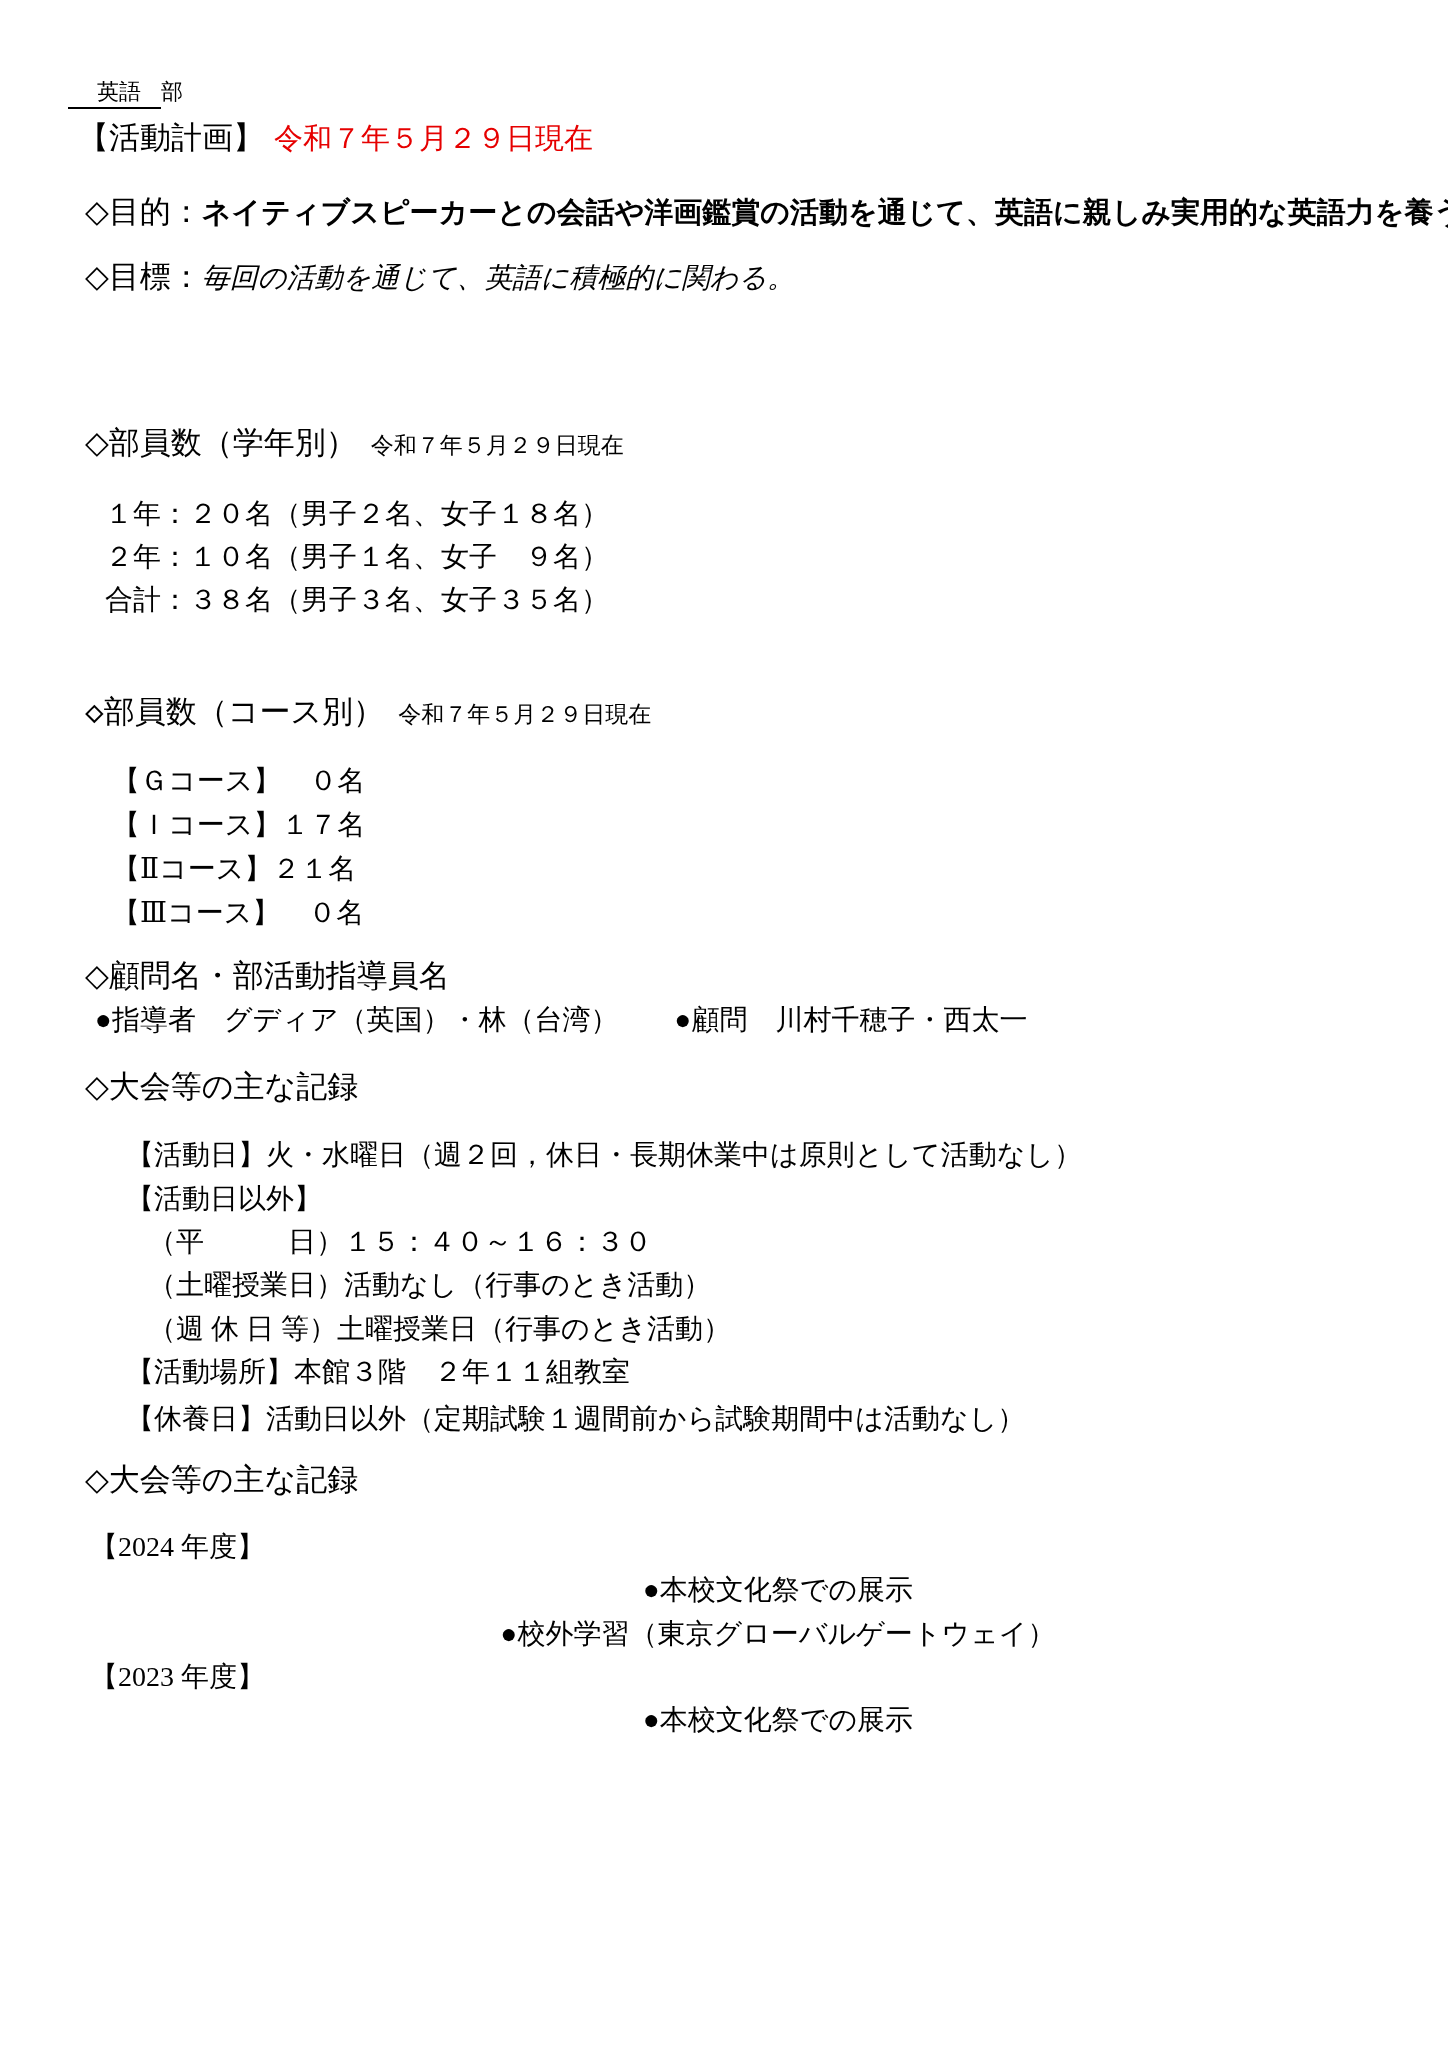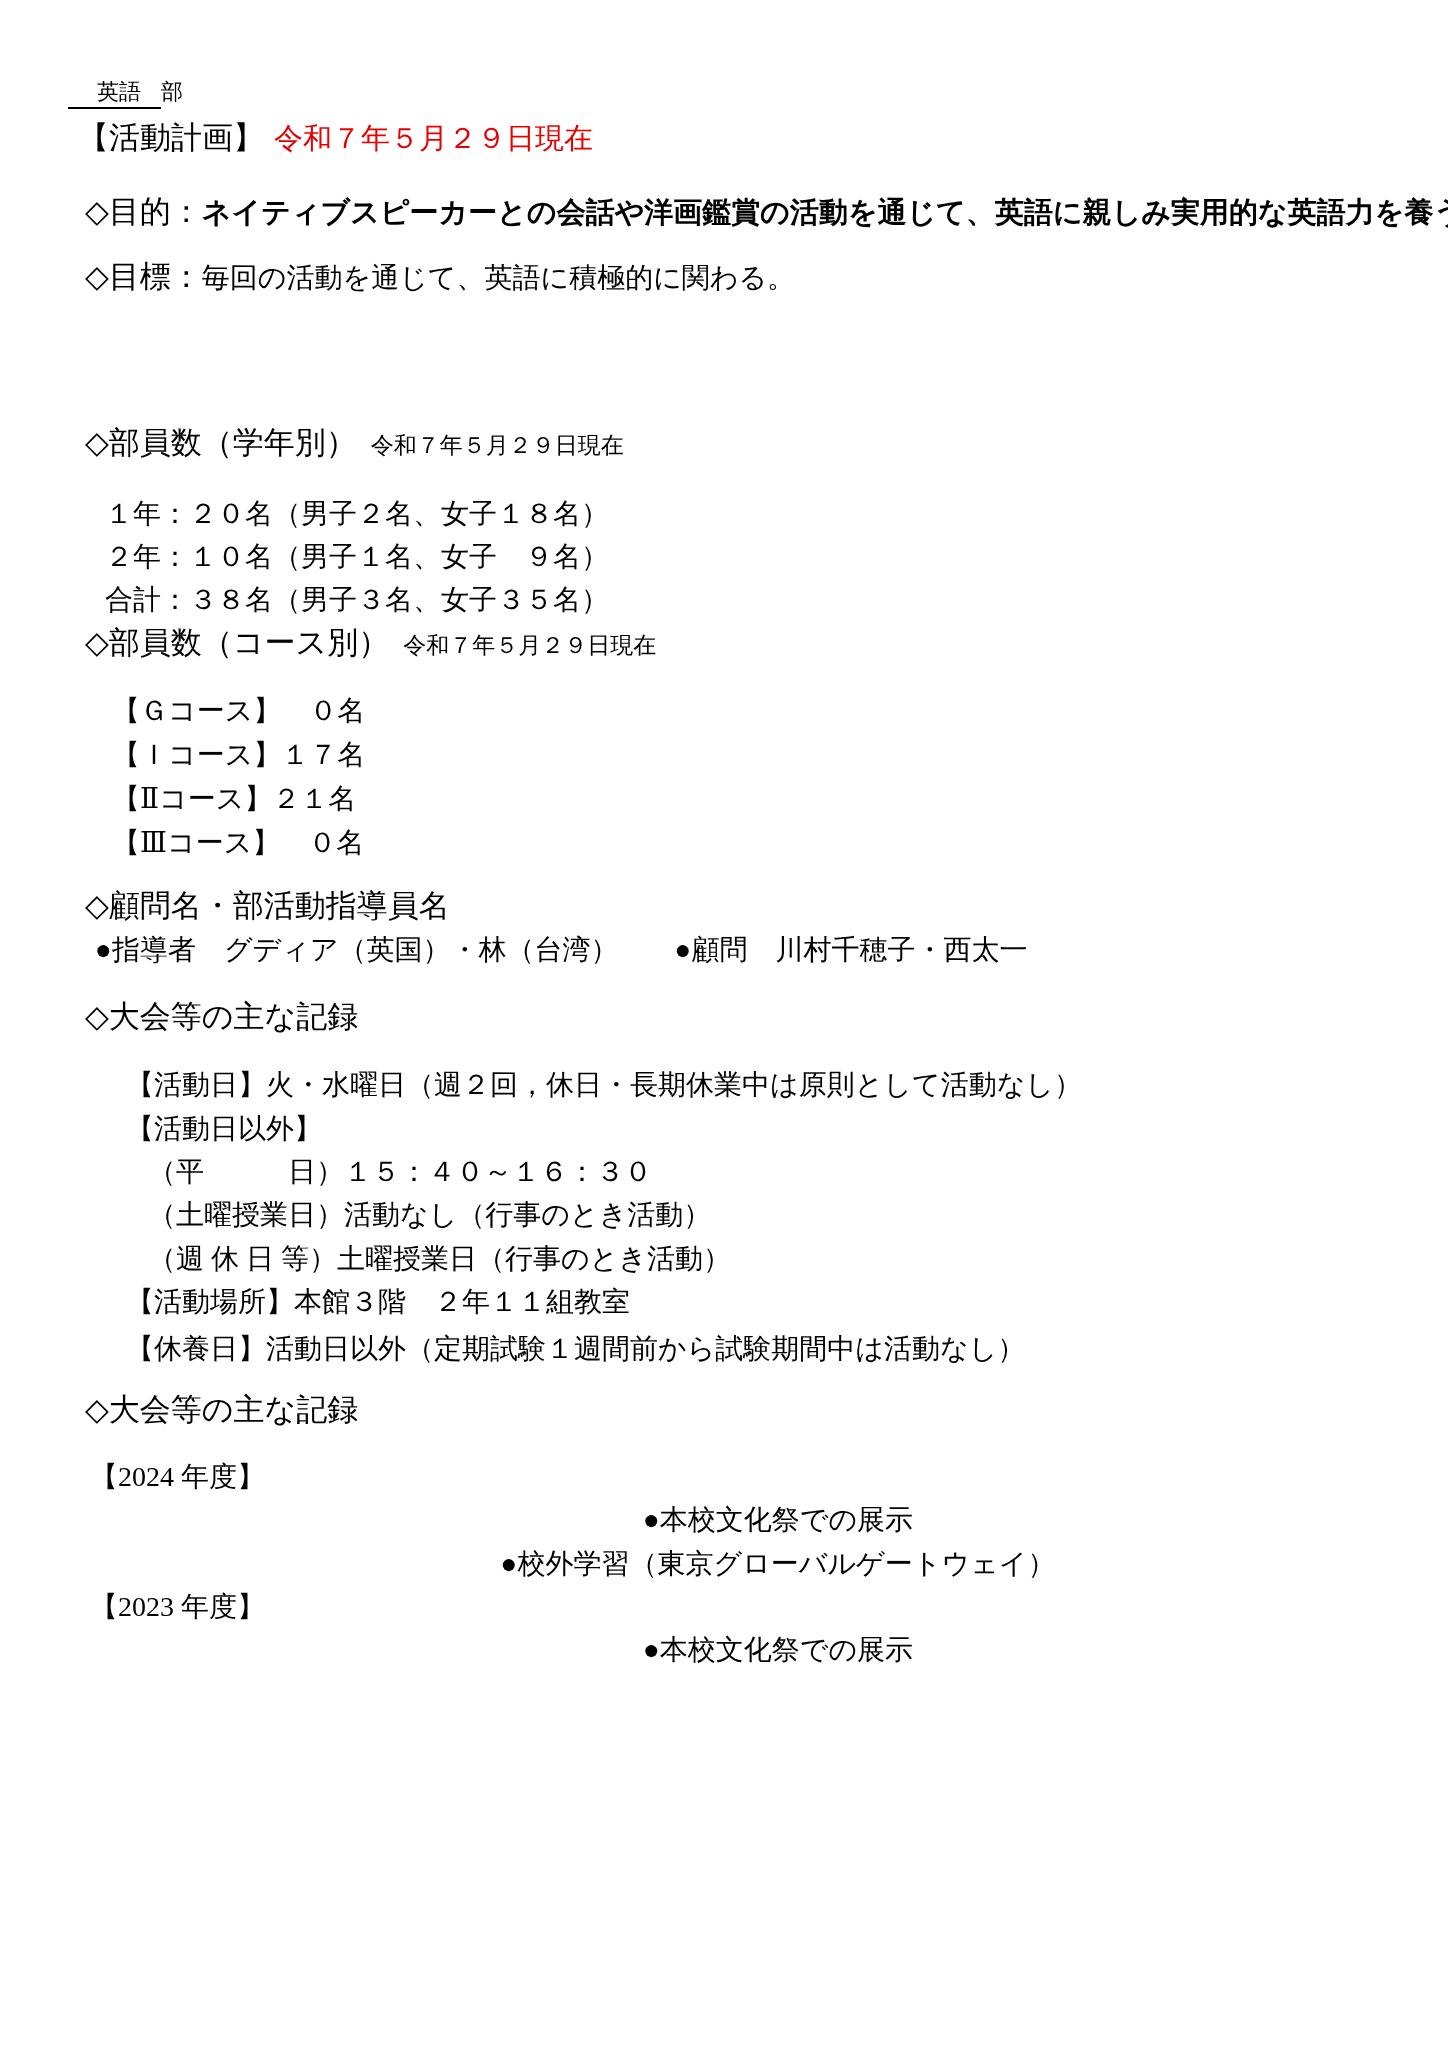--- a/index.html
+++ b/index.html
@@ -23,25 +23,25 @@
   
   .title-line{font-size:22px;line-height:44px;margin-left:68px;}
   .club-underline{border-bottom:2px solid #000;padding:0 20px 3px 29px;}
   
   .plan-line{margin-left:78px;margin-top:2px;}
   .plan-date{color:#e60000;font-size:29px;margin-left:10px;}
   
   .purpose-line{margin-left:85px;margin-top:30px;}
   .purpose-text{font-family:"Liberation Sans","DejaVu Sans",sans-serif;font-weight:bold;font-size:29px;}
   .goal-line{margin-left:85px;margin-top:21px;}
-  .goal-text{font-size:28px;}
+  .goal-text{font-size:28px;font-style:italic;}
   
   .sec-heading{margin-left:85px;}
   .mt-grade{margin-top:121px;}
-  .mt-course{}
+  .mt-course{margin-top:71px;font-family:Liberation Mono, monospace;}
   .mt-advisors{margin-top:20px;}
   .mt-schedule{margin-top:24px;}
   .mt-records{margin-top:18px;}
   
   .grade-row{margin-left:105px;}
   .first-grade-row{margin-top:24px;}
   .course-row{margin-left:112px;margin-top:1px;}
   .first-course-row{margin-top:21px;}
   .advisor-row{margin-left:95px;}
   .sched-a{margin-left:126px;}

